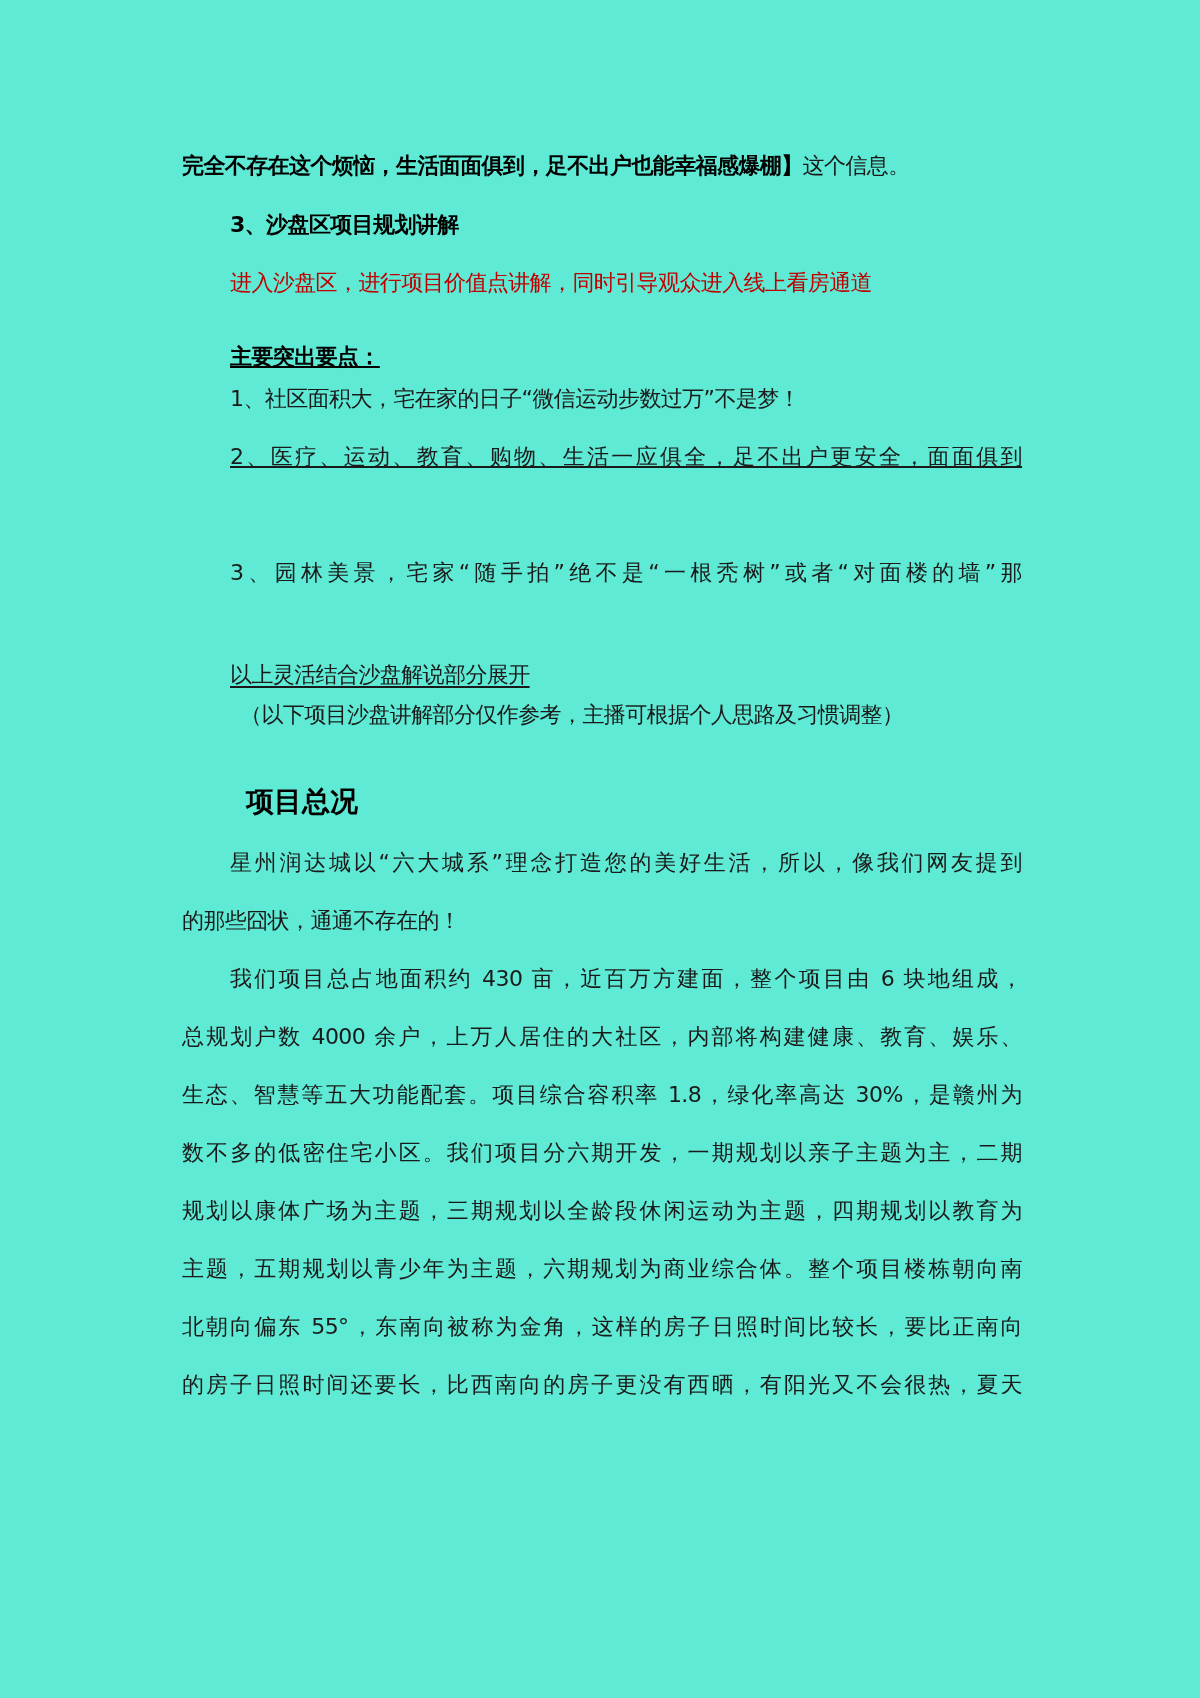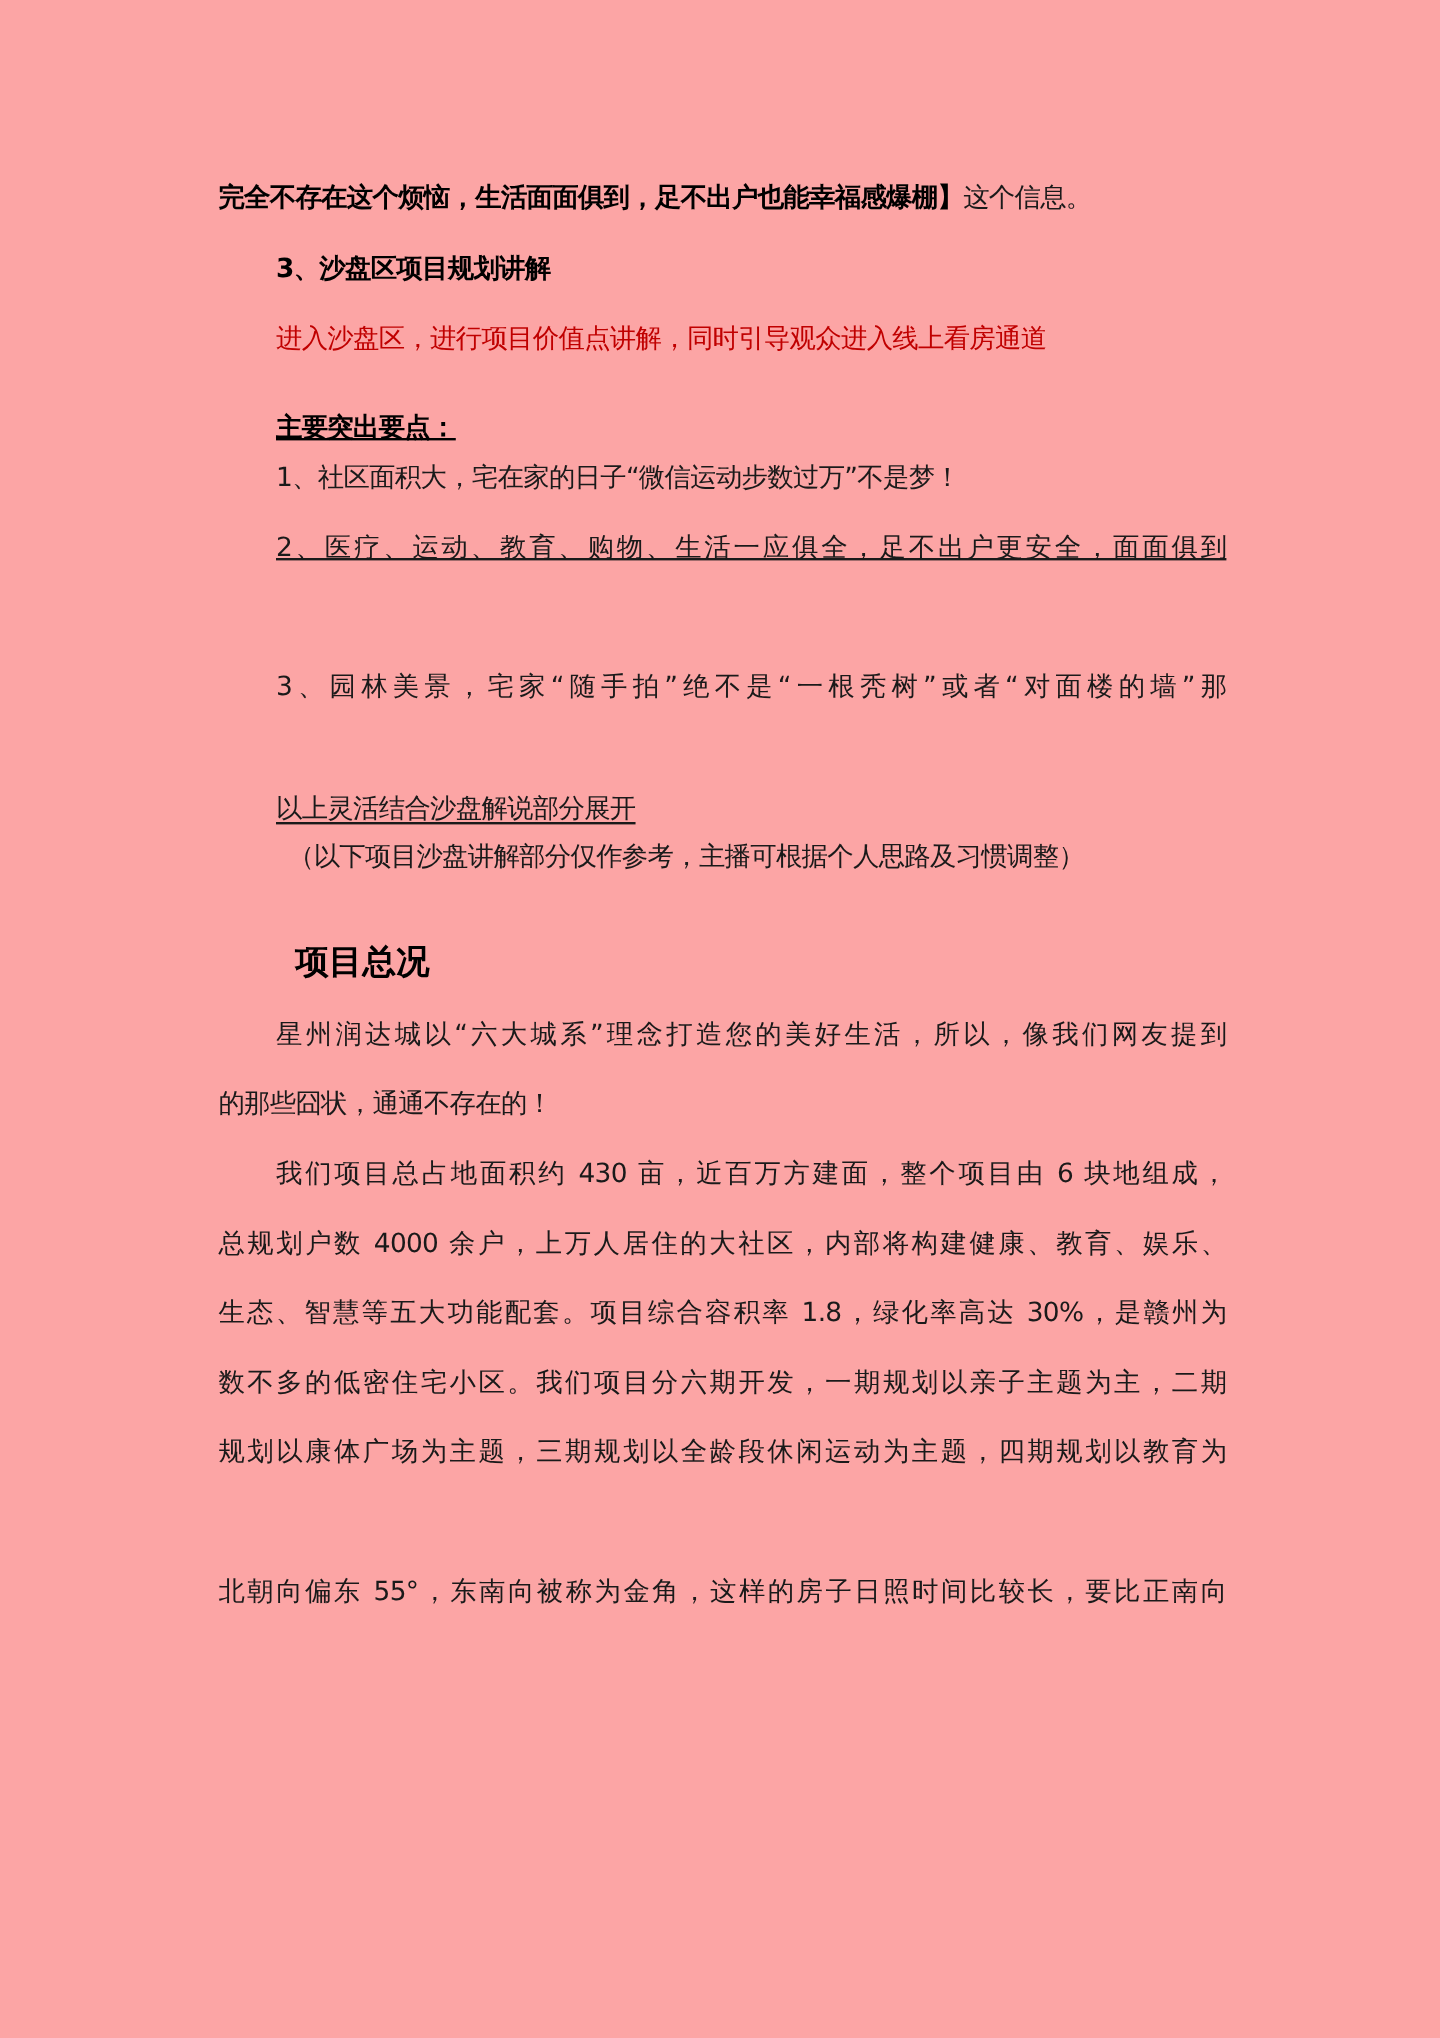--- a/index.html
+++ b/index.html
@@ -14,21 +14,21 @@
       overflow: hidden;
       font-family: "DejaVu Sans", "Liberation Sans", sans-serif;
       color: #1a1a1a;
     }
     .page {
       position: absolute;
       left: 0;
       top: 0;
       width: 1200px;
       height: 1698px;
-      background: #fca5a5;
+      background: #5eead4;
     }
     .line {
       position: absolute;
       left: 182px;
       width: 840px;
       font-size: 22px;
       line-height: 30px;
       white-space: nowrap;
       letter-spacing: -0.6px;
     }
@@ -81,15 +81,17 @@
   <div class="heading" style="top:784px;">项目总况</div>
 
   <div class="line indent justify-wrap" style="top:848px;">星州润达城以“六大城系”理念打造您的美好生活，所以，像我们网友提到</div>
   <div class="line" style="top:906px;">的那些囧状，通通不存在的！</div>
 
   <div class="line indent justify-wrap" style="top:964px;">我们项目总占地面积约 430 亩，近百万方建面，整个项目由 6 块地组成，</div>
   <div class="line justify-wrap" style="top:1022px;">总规划户数 4000 余户，上万人居住的大社区，内部将构建健康、教育、娱乐、</div>
   <div class="line justify-wrap" style="top:1080px;">生态、智慧等五大功能配套。项目综合容积率 1.8，绿化率高达 30%，是赣州为</div>
   <div class="line justify-wrap" style="top:1138px;">数不多的低密住宅小区。我们项目分六期开发，一期规划以亲子主题为主，二期</div>
   <div class="line justify-wrap" style="top:1196px;">规划以康体广场为主题，三期规划以全龄段休闲运动为主题，四期规划以教育为</div>
+  <div class="line justify-wrap" style="top:1254px;">主题，五期规划以青少年为主题，六期规划为商业综合体。整个项目楼栋朝向南</div>
   <div class="line justify-wrap" style="top:1312px;">北朝向偏东 55°，东南向被称为金角，这样的房子日照时间比较长，要比正南向</div>
+  <div class="line justify-wrap" style="top:1370px;">的房子日照时间还要长，比西南向的房子更没有西晒，有阳光又不会很热，夏天</div>
 
 </div>
 
 </body></html>

